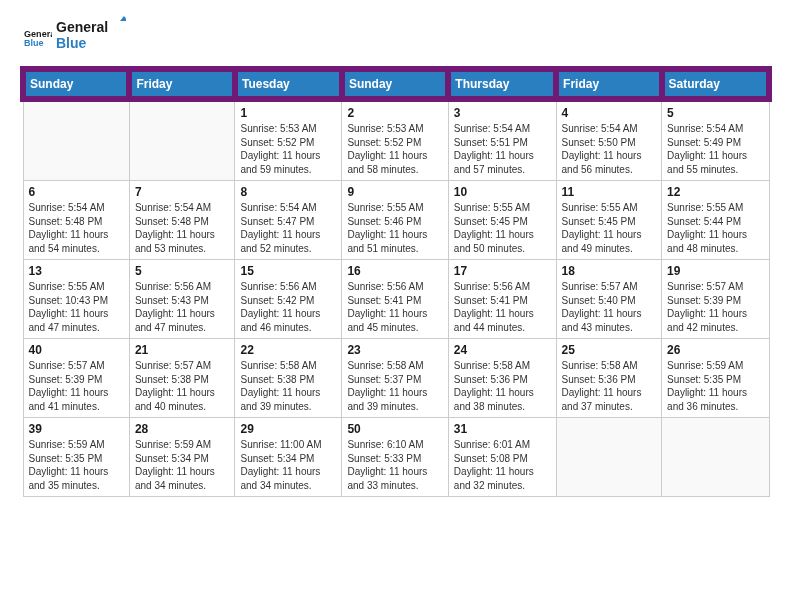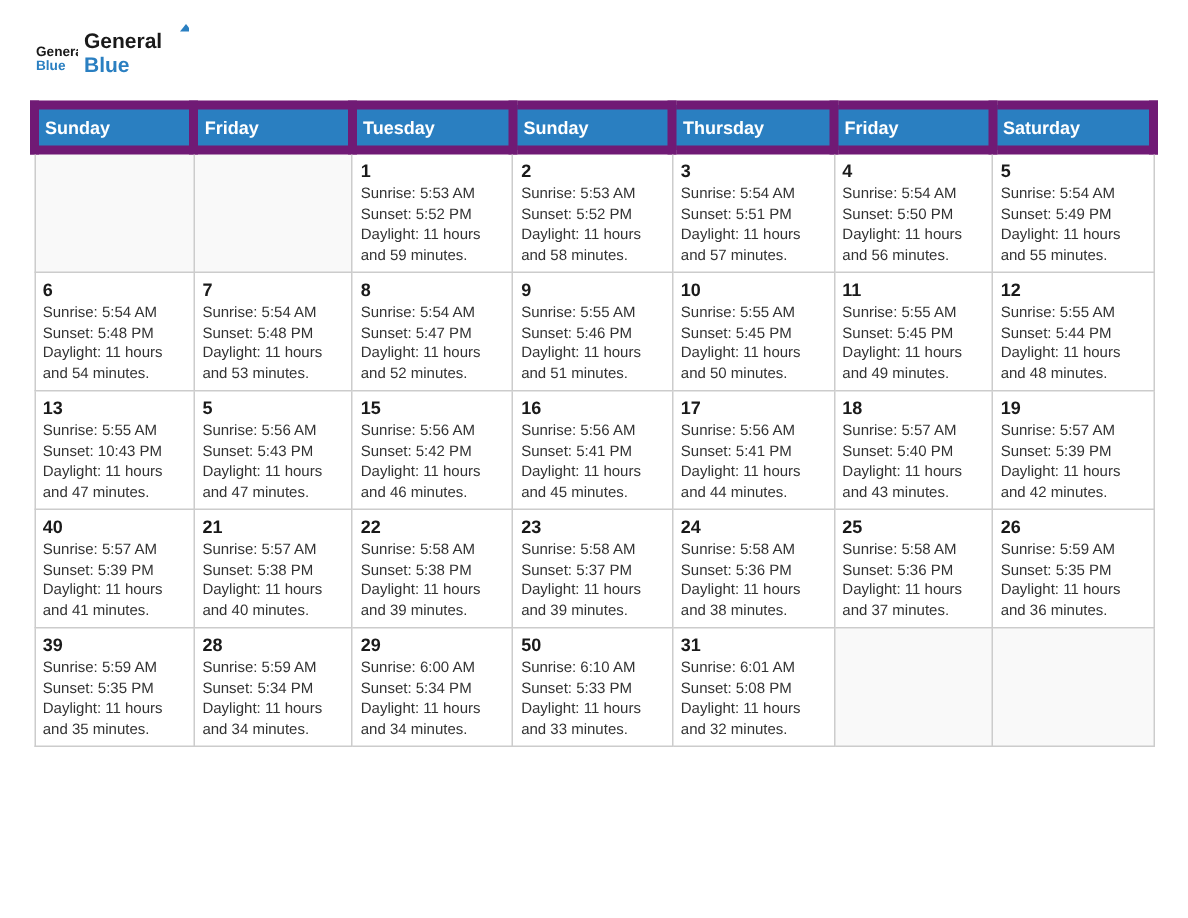--- a/index.html
+++ b/index.html
@@ -294,21 +294,21 @@
 Daylight: 11 hours and 35 minutes.</div>
           </td>
           <td>
             <span class="day-num">28</span>
             <div class="day-info">Sunrise: 5:59 AM
 Sunset: 5:34 PM
 Daylight: 11 hours and 34 minutes.</div>
           </td>
           <td>
             <span class="day-num">29</span>
-            <div class="day-info">Sunrise: 6:00 AM
+            <div class="day-info">Sunrise: 11:00 AM
 Sunset: 5:34 PM
 Daylight: 11 hours and 34 minutes.</div>
           </td>
           <td>
             <span class="day-num">50</span>
             <div class="day-info">Sunrise: 6:10 AM
 Sunset: 5:33 PM
 Daylight: 11 hours and 33 minutes.</div>
           </td>
           <td>

